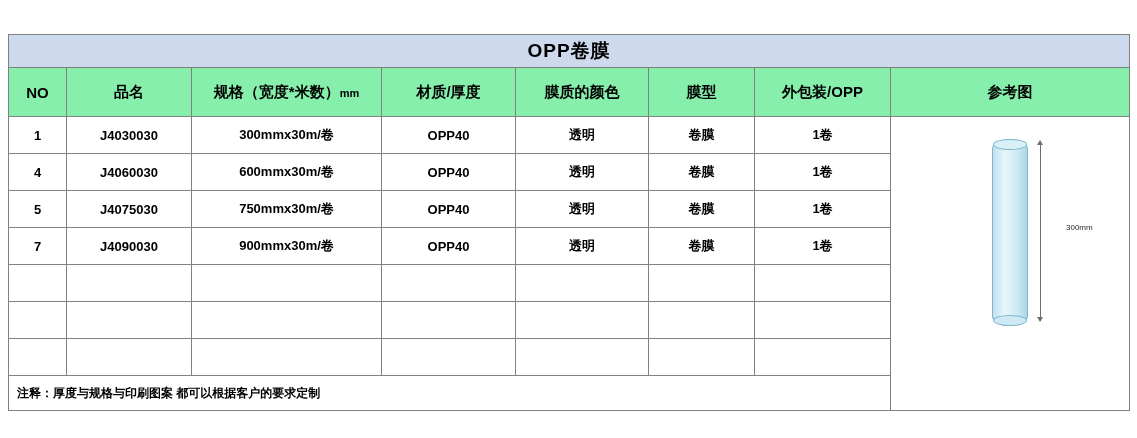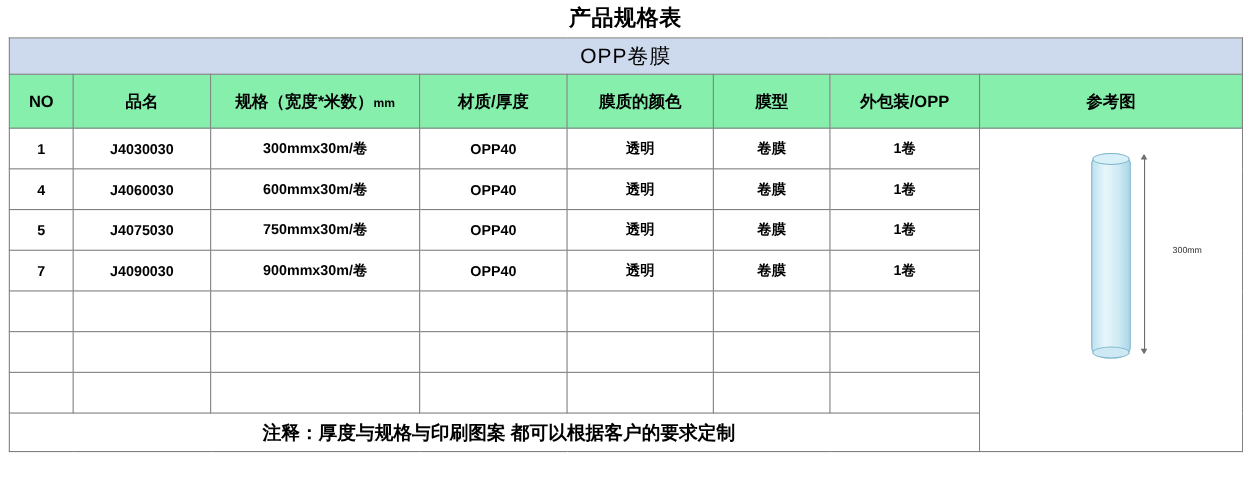--- a/index.html
+++ b/index.html
@@ -44,21 +44,21 @@
     border: 1px solid #808080;
     padding: 0;
     font-size: 13px;
     text-align: center;
     vertical-align: middle;
   }
   tr.banner td {
     background: #cdd9ec;
     height: 32px;
     font-size: 19px;
-    font-weight: normal;
+    font-weight: bold;
     letter-spacing: 1px;
   }
   tr.header td {
     background: #86efac;
     height: 48px;
     font-size: 15px;
     font-weight: bold;
   }
   tr.header td .unit {
     font-size: 11px;
@@ -71,22 +71,22 @@
     font-size: 13px;
   }
   tr.data td.no, tr.data td.name {
     font-size: 13px;
   }
   tr.empty td {
     height: 36px;
   }
   tr.note td {
     height: 34px;
-    text-align: center;
-    font-size: 17px;
+    text-align: left;
+    font-size: 12px;
     font-weight: bold;
     padding-left: 8px;
   }
   td.ref-cell {
     background: #ffffff;
     position: relative;
     padding: 0;
   }
   .ref-img {
     position: relative;
@@ -162,21 +162,20 @@
     font-weight: normal;
     color: #2b2b2b;
     white-space: nowrap;
   }
 </style>
 </head>
 <body>
 
 <div class="page">
 
-  <div class="doc-title">产品规格表</div>
 
   <div class="table-wrap">
     <table class="spec">
       <colgroup>
         <col style="width:58px">
         <col style="width:125px">
         <col style="width:190px">
         <col style="width:134px">
         <col style="width:133px">
         <col style="width:106px">

